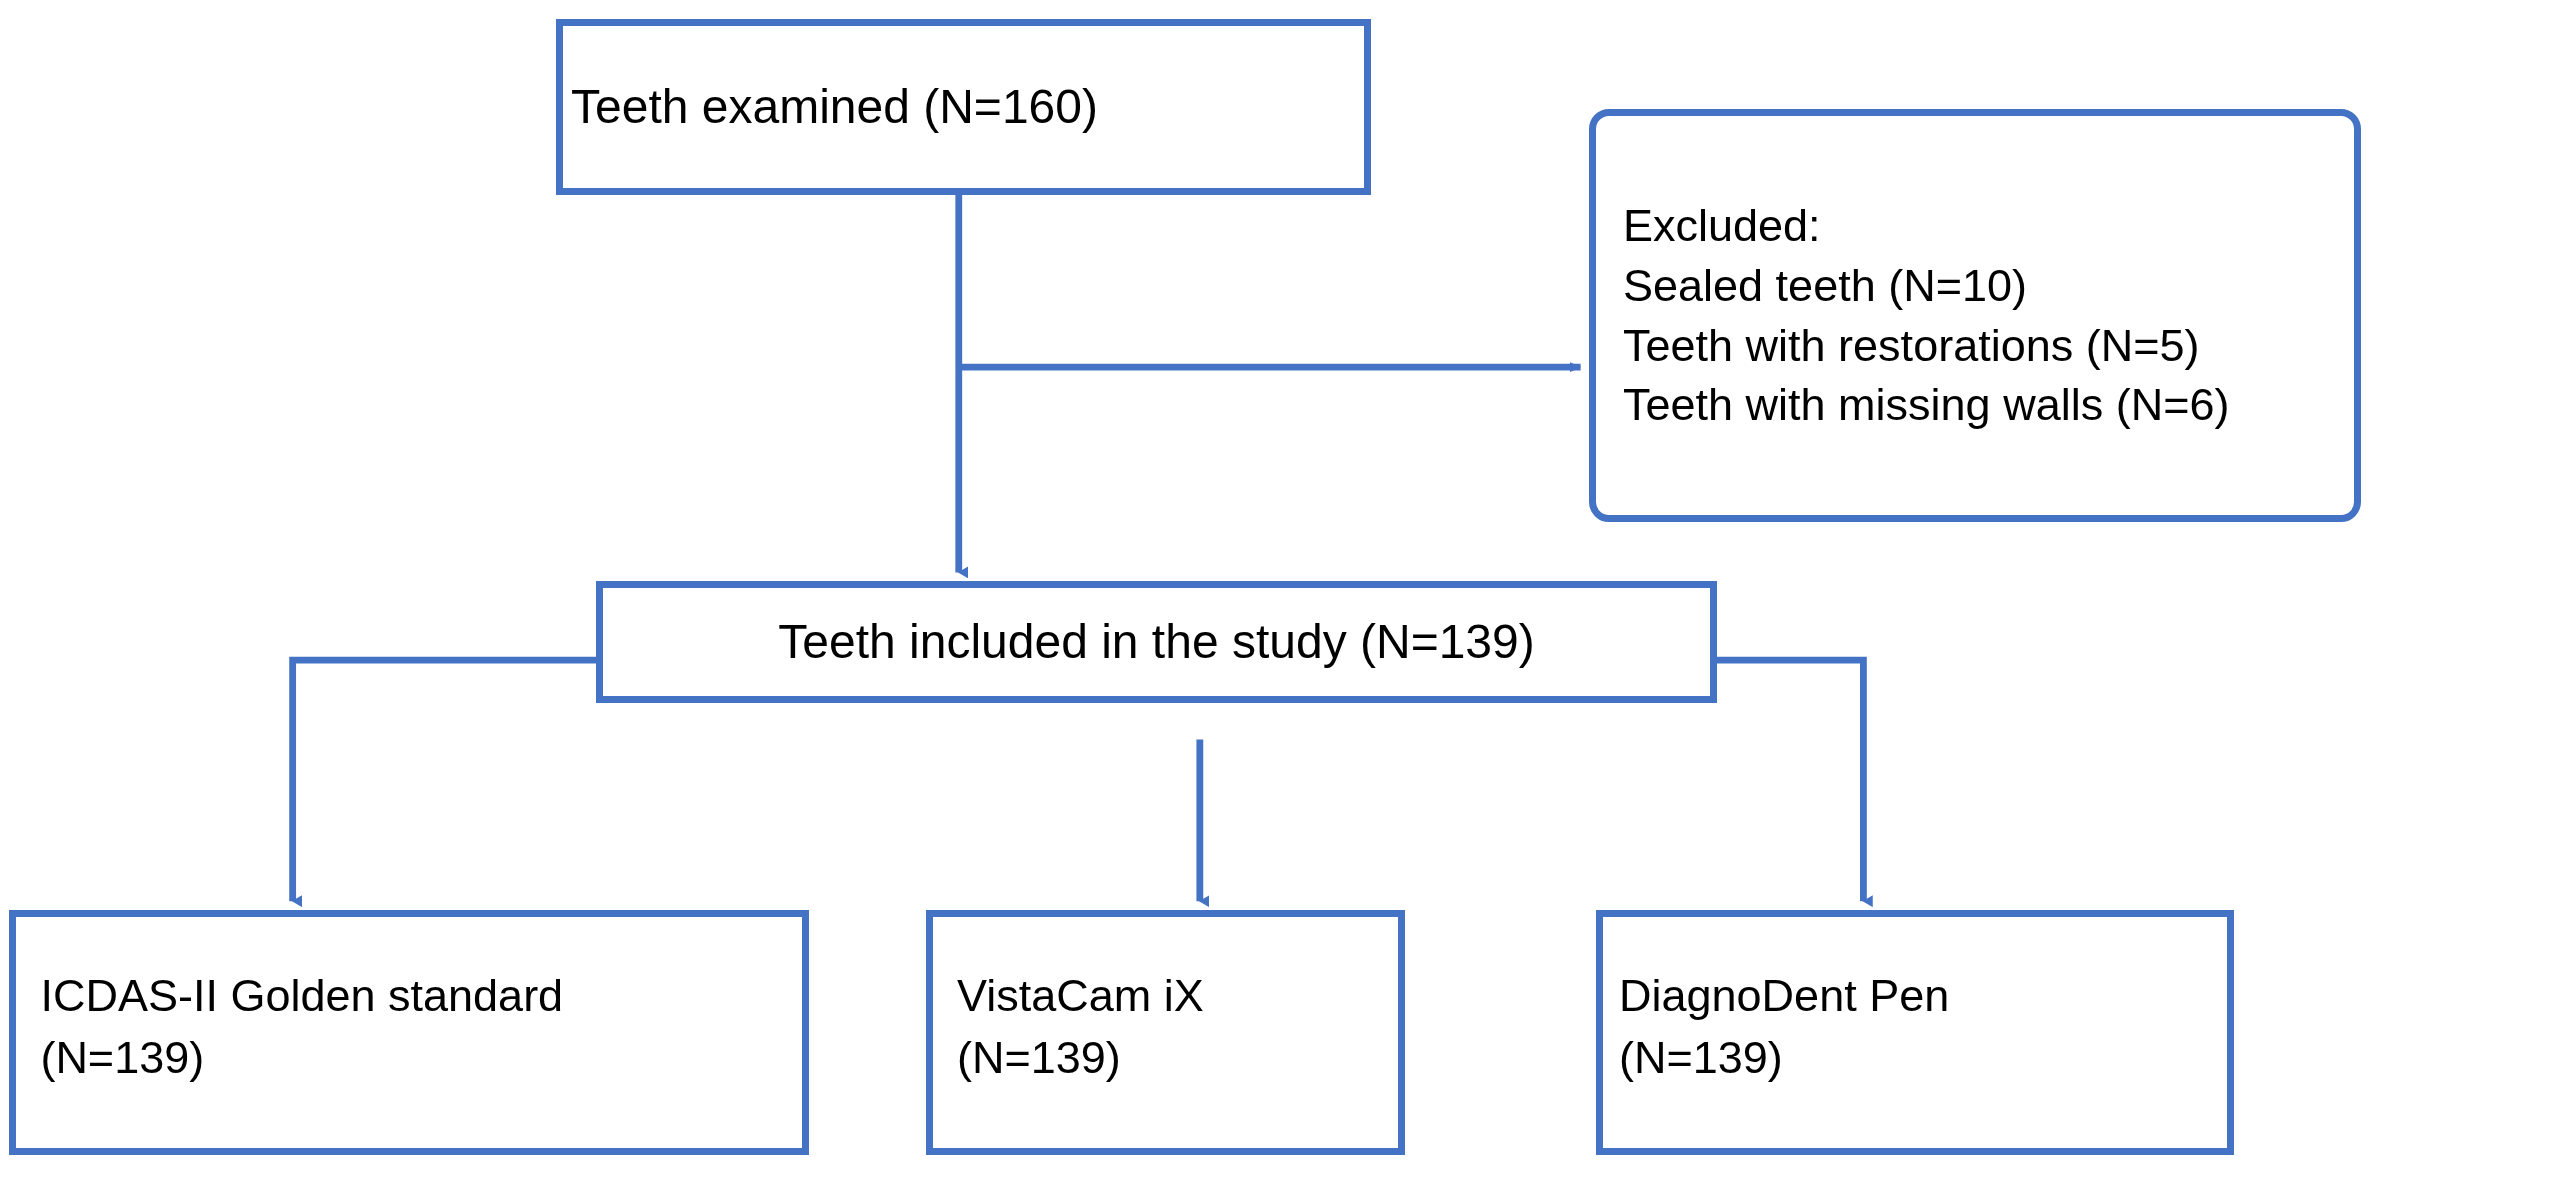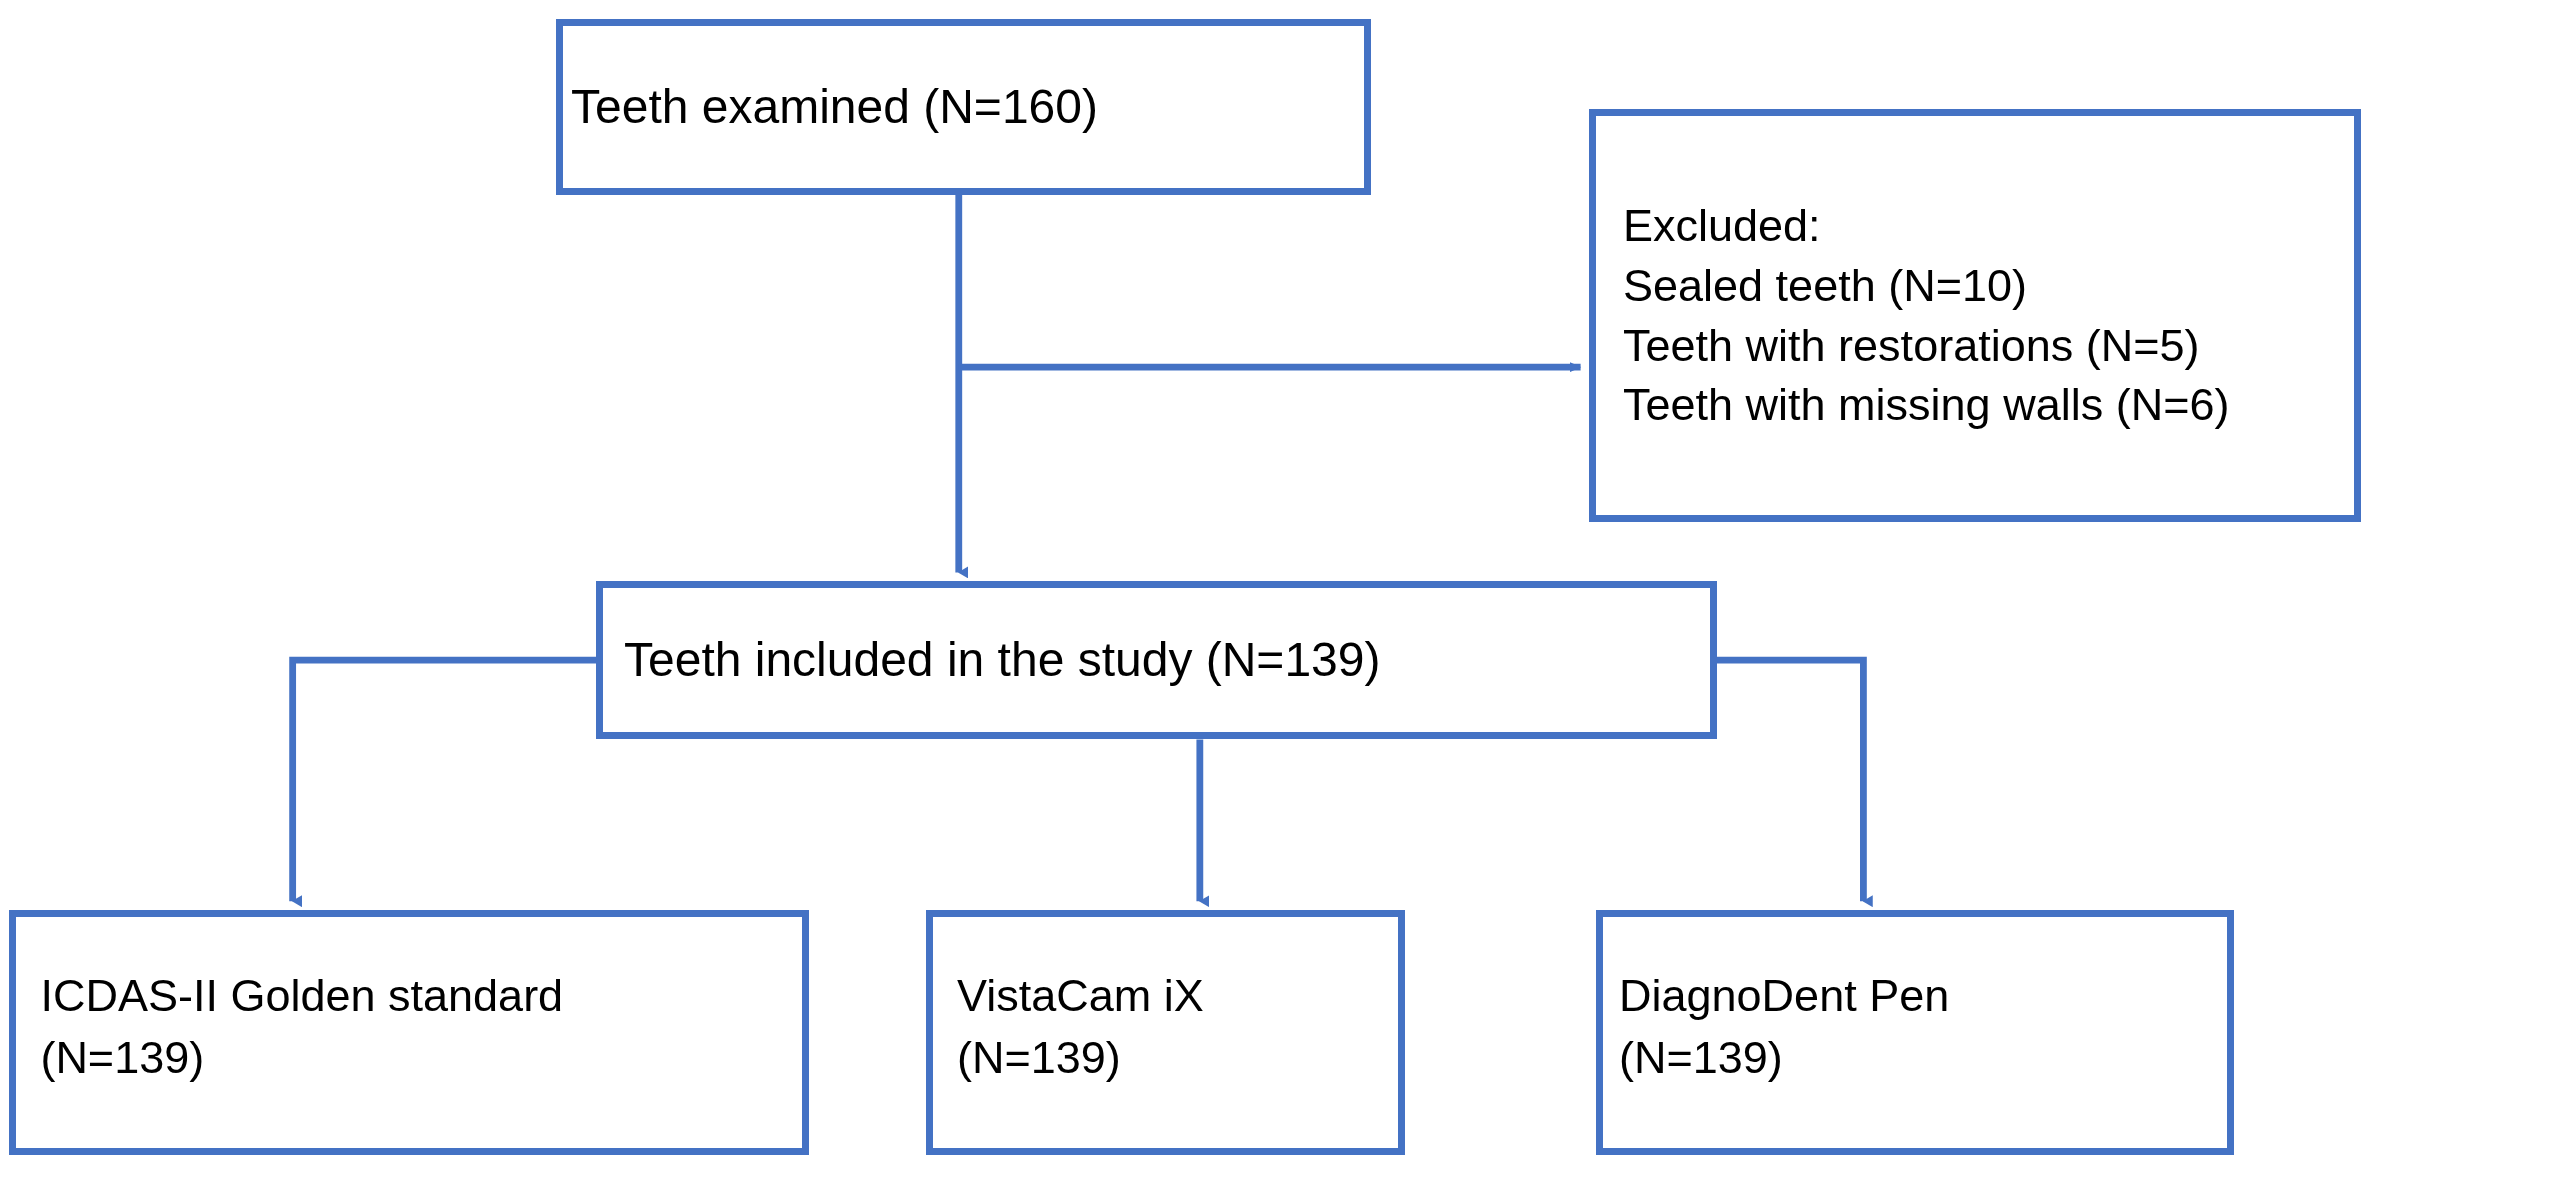--- a/index.html
+++ b/index.html
@@ -35,26 +35,28 @@
   
   #node-examined {
     left: 556px; top: 19px; width: 815px; height: 176px;
     padding: 0 8px;
   }
   #node-examined .line { font-size: 48px; }
 
   #node-excluded {
     left: 1589px; top: 109px; width: 772px; height: 413px;
     padding: 0 27px;
+    border-radius: 20px;
   }
   #node-excluded .line { font-size: 45px; line-height: 1.33; }
 
   #node-included {
-    left: 596px; top: 581px; width: 1121px; height: 158px;
-    padding: 0 21px;
+    left: 596px; top: 581px; width: 1121px; height: 122px;
+    padding: 0 36px;
+    align-items: center;
   }
   #node-included .line { font-size: 48px; }
 
   #node-icdas {
     left: 9.4px; top: 910px; width: 800px; height: 245px;
     padding: 0 24px;
     justify-content: flex-start;
   }
   #node-icdas .inner { margin-top: 48px; }
   #node-icdas .line { font-size: 45px; line-height: 1.38; }

